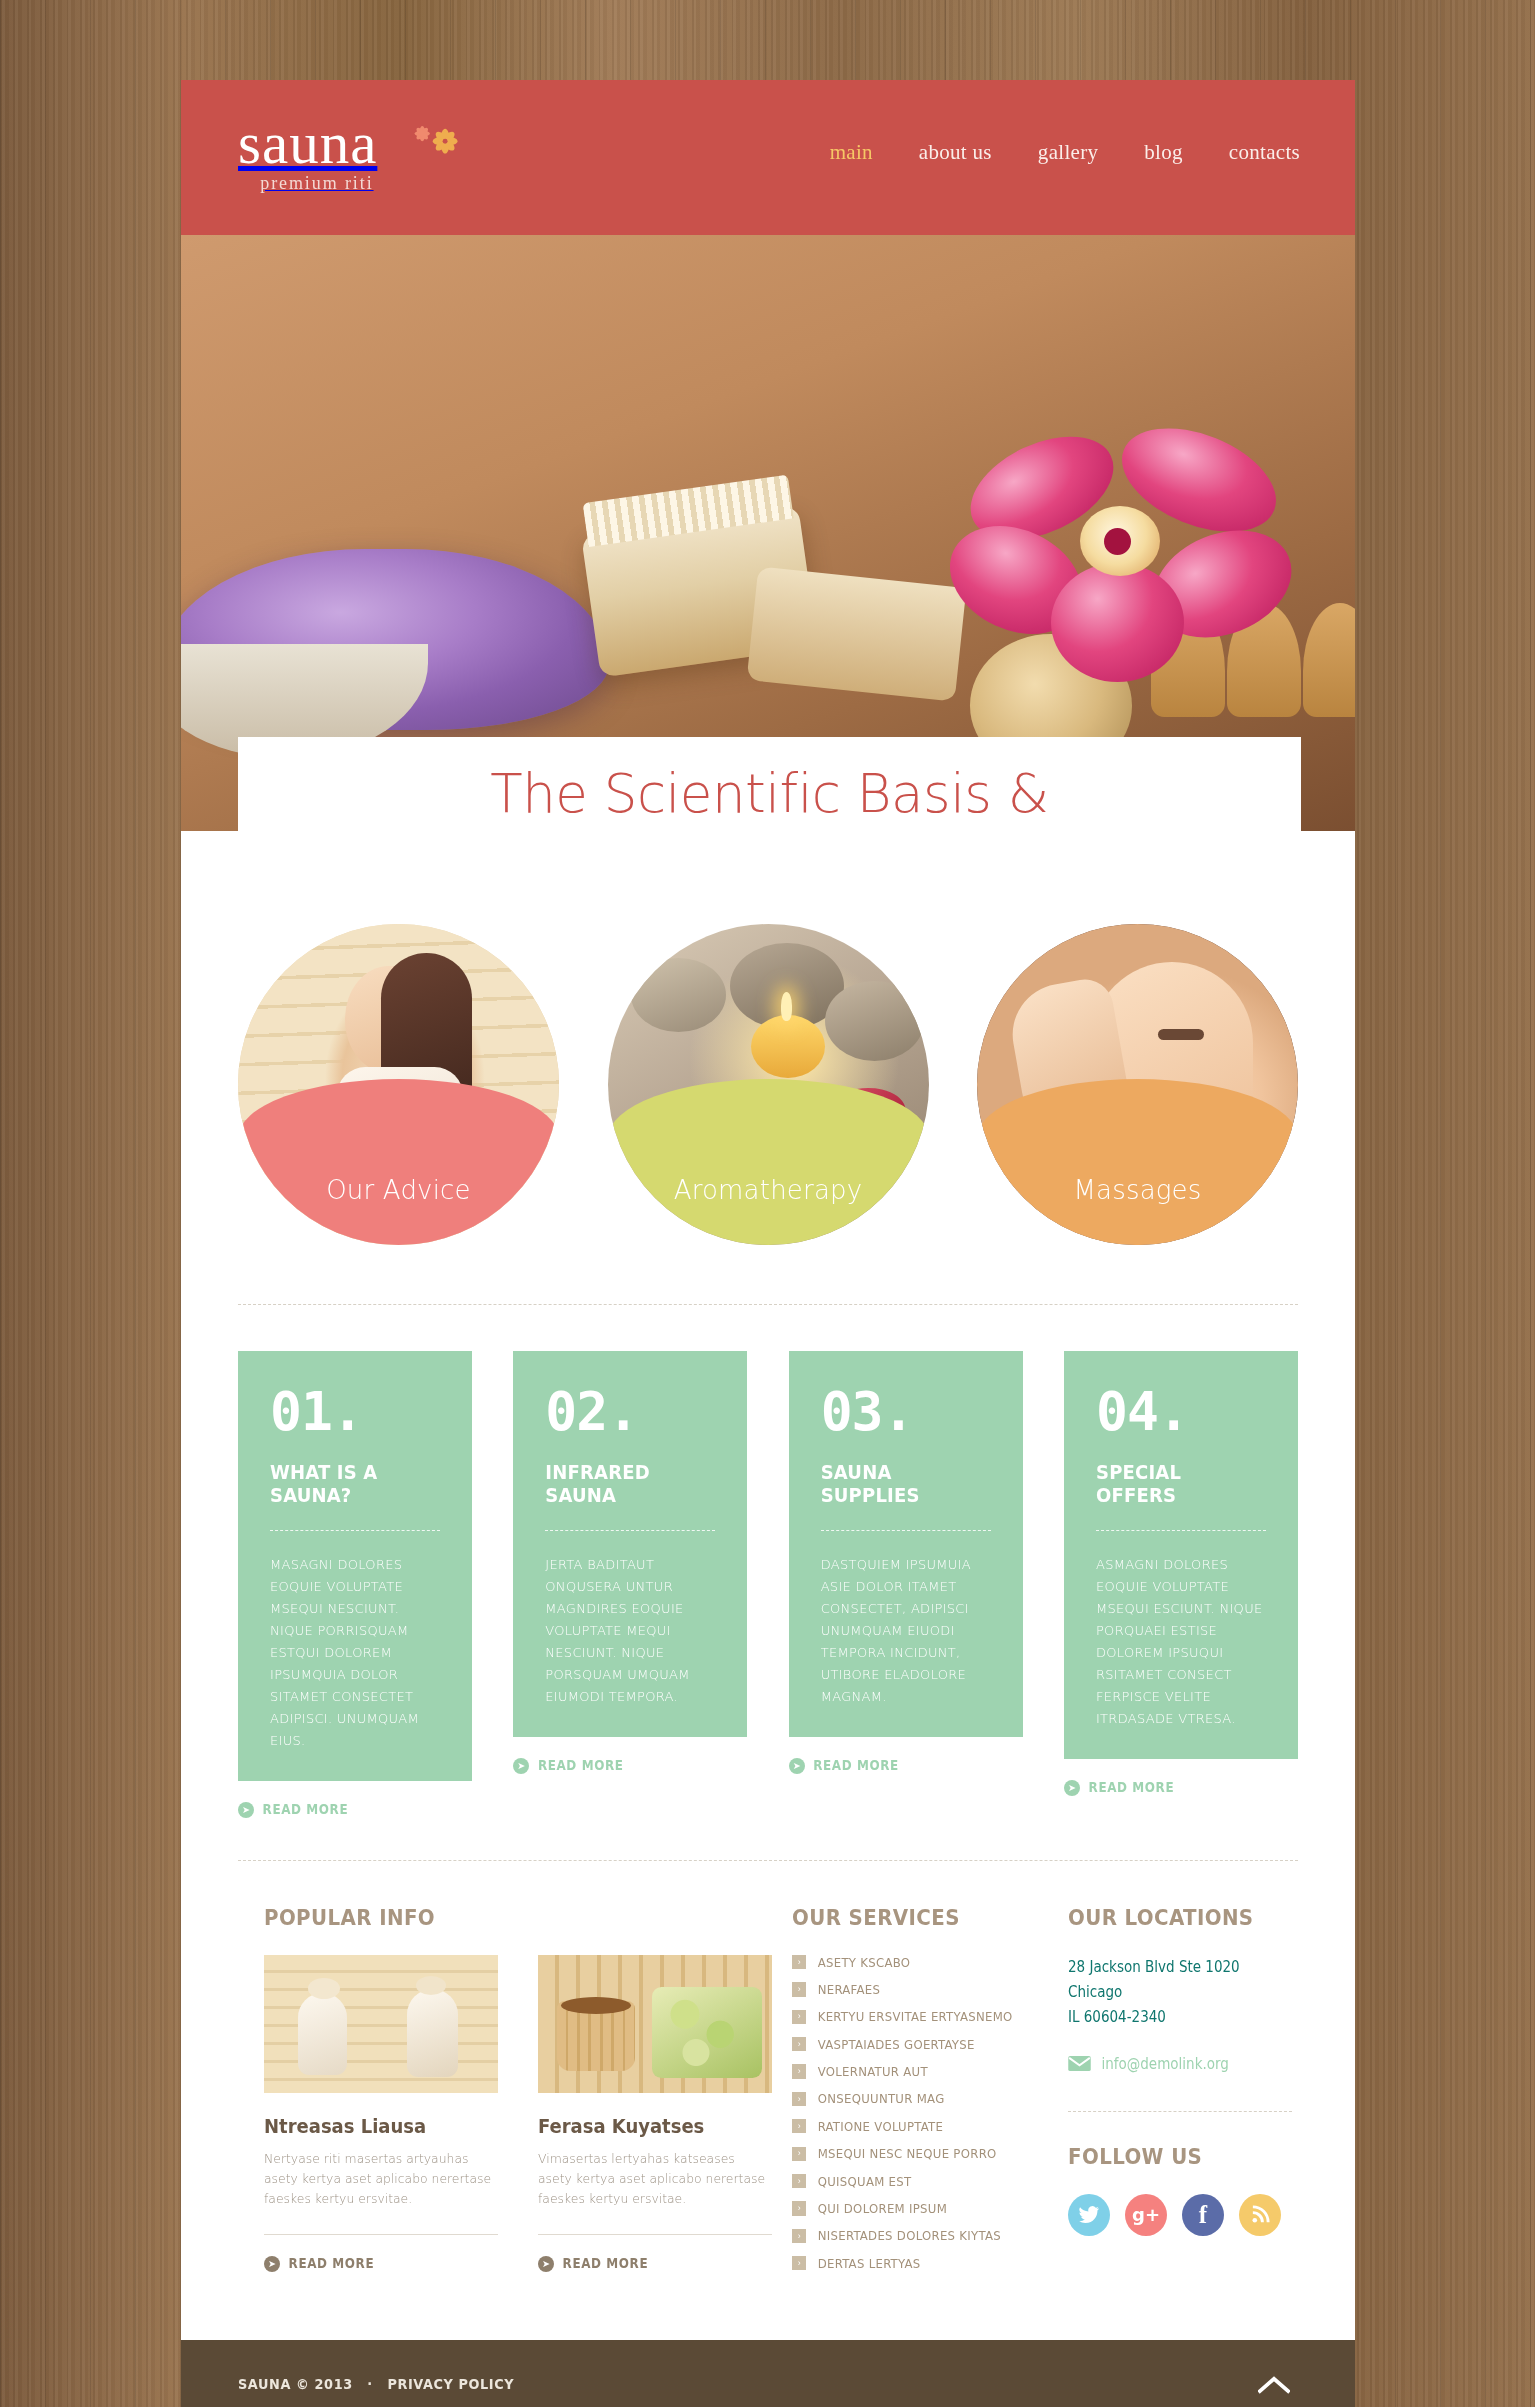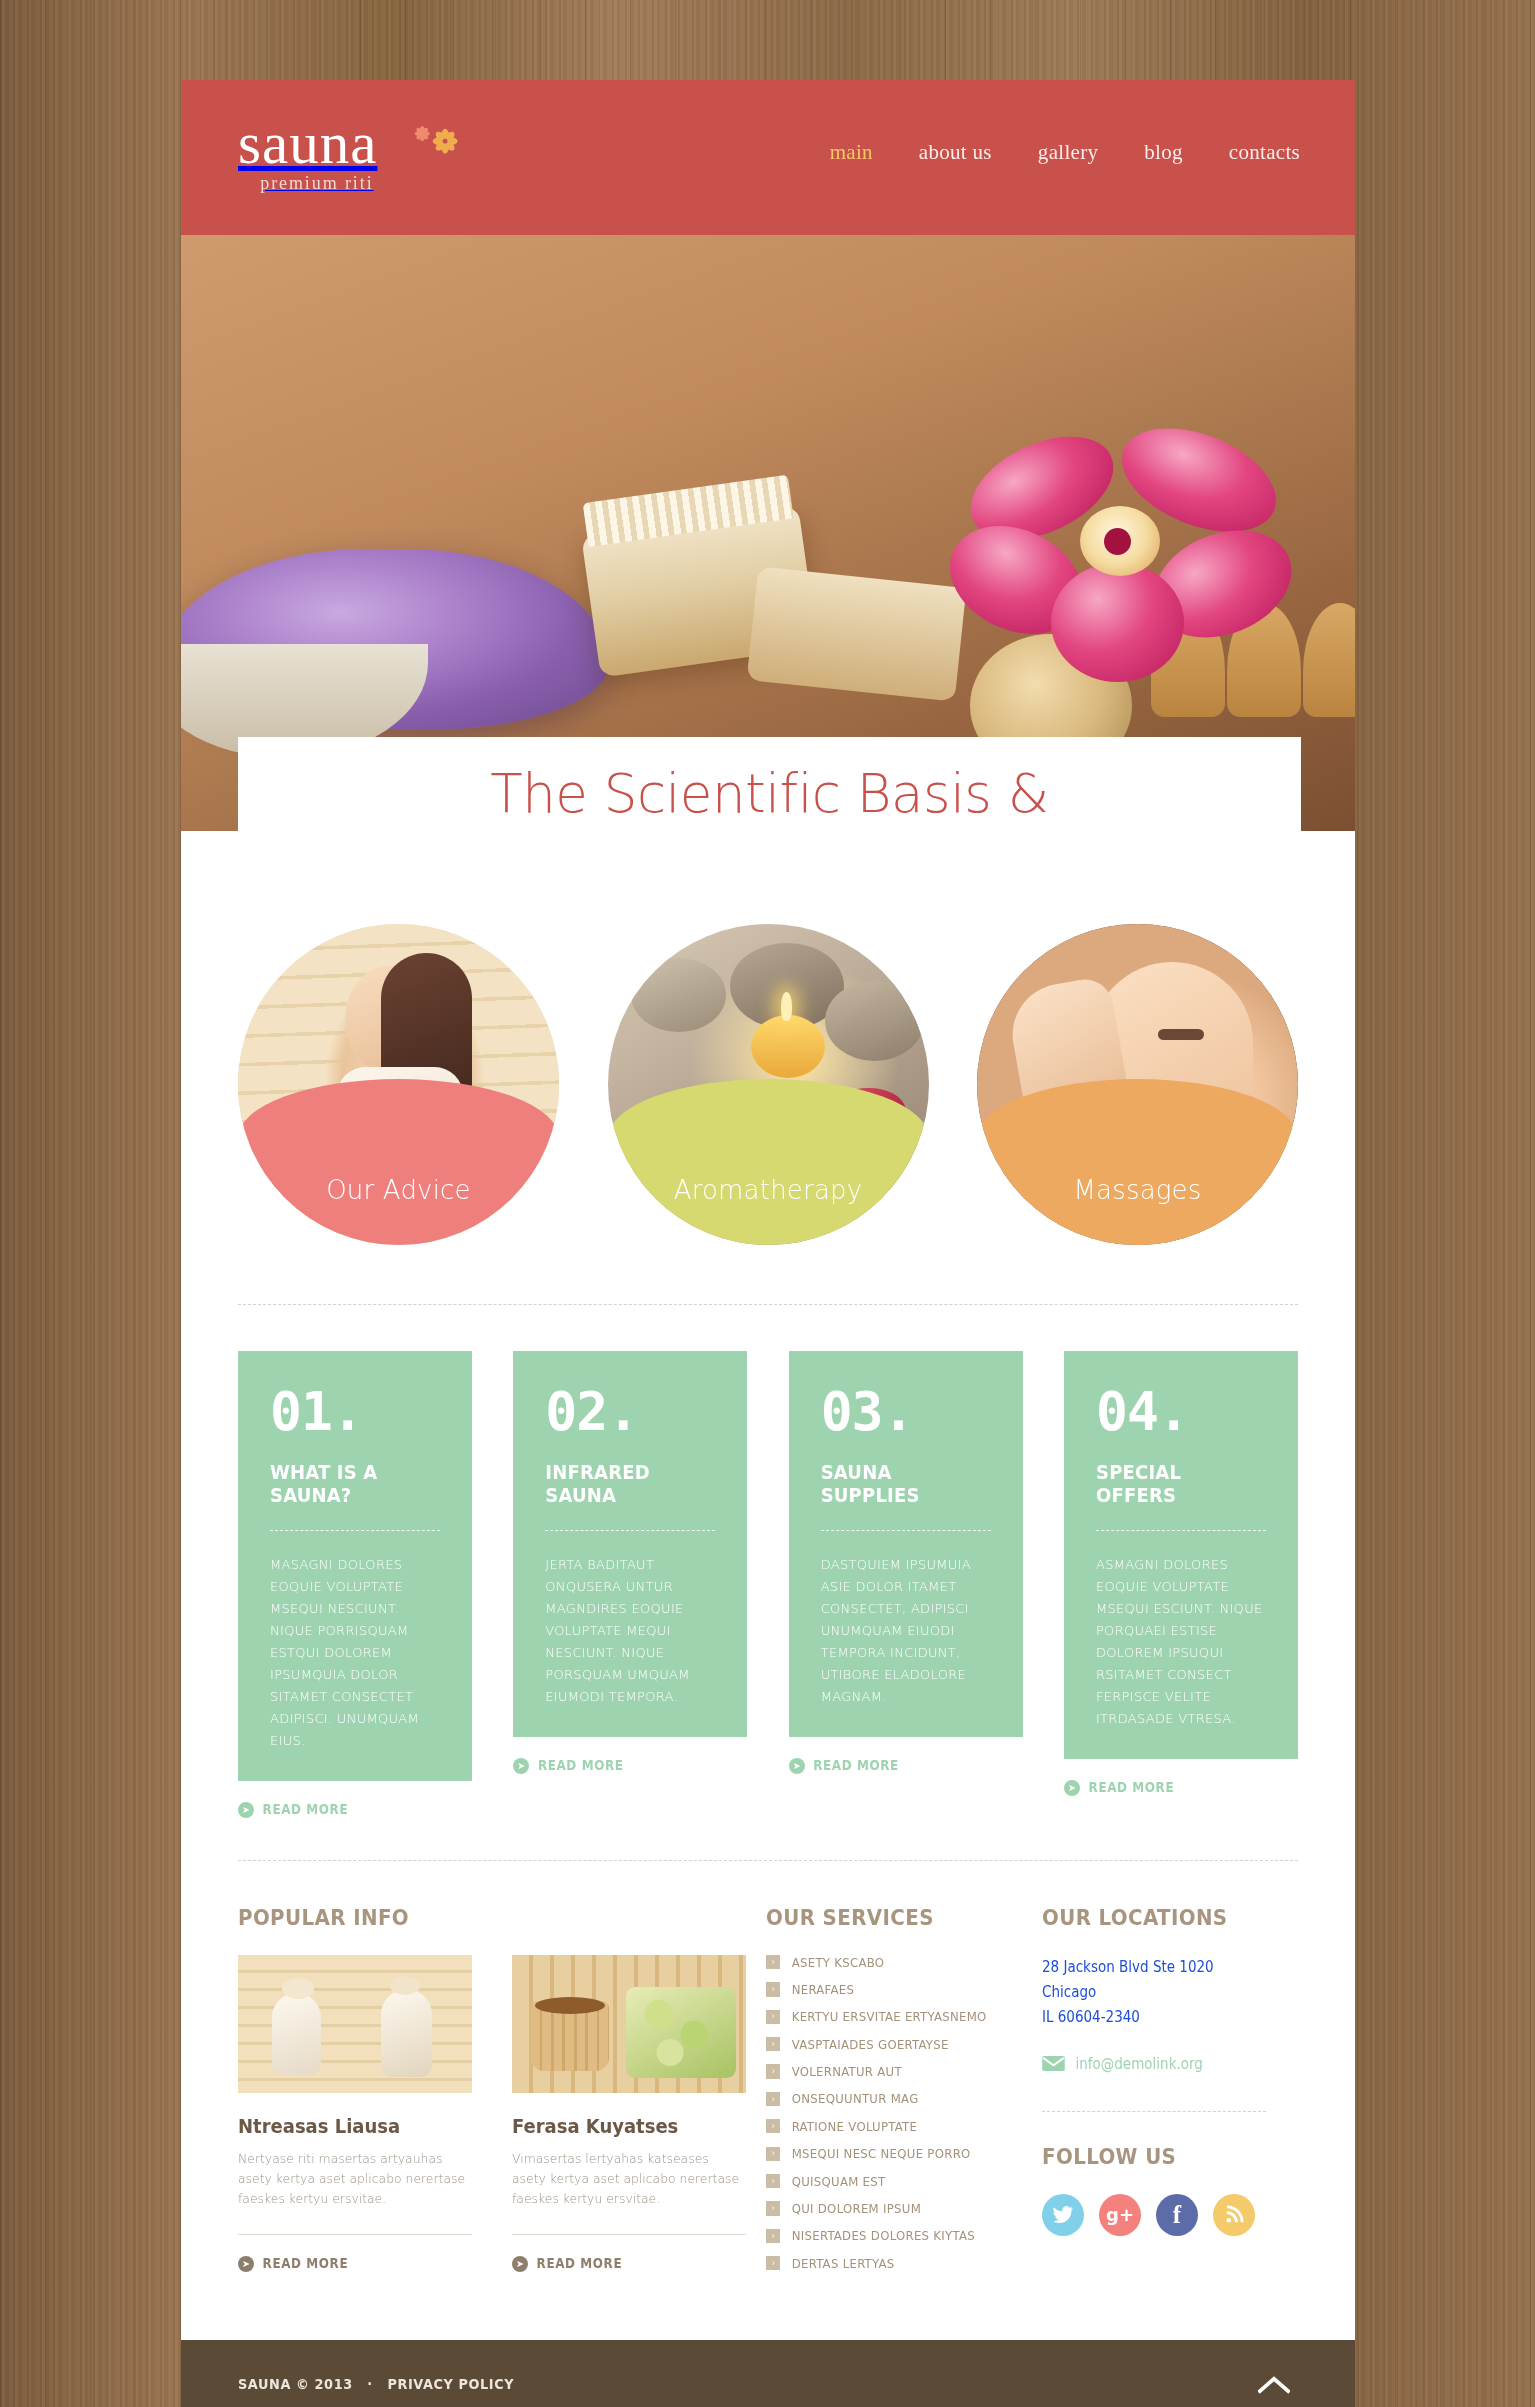--- a/index.html
+++ b/index.html
@@ -170,21 +170,21 @@
     font-size:9.5px; color:#ffffff; line-height:1;
   }
   .rm-text {
     font-family:"DejaVu Sans Condensed","DejaVu Sans", sans-serif; font-weight:bold;
     font-size:13.3px; color:#9ed3b0; letter-spacing:0.6px;
   }
 
   .bottom-divider { border-top:1px dashed #d7d1c6; margin-top:42px; }
 
   
-  .bottom { display:flex; padding:44px 0 57px 0; }
+  .bottom { display:flex; padding:44px 0 57px 0;margin-left:26px; }
   .col-popular { width:528px; }
   .col-services { width:276px; }
   .col-locations { width:224px; }
 
   .sec-title {
     font-family:"DejaVu Sans Condensed","DejaVu Sans", sans-serif; font-weight:bold;
     font-size:22px; color:#a89580; letter-spacing:0.4px; text-transform:uppercase;
     margin-bottom:25px;
   }
 
@@ -215,21 +215,21 @@
     display:flex; align-items:center; justify-content:center;
     color:#ffffff; font-size:8.6px; line-height:1;
   }
   .svc-label {
     font-family:"DejaVu Sans Condensed","DejaVu Sans", sans-serif; font-weight:normal;
     font-size:13px; color:#a3917a; letter-spacing:0.3px; text-transform:uppercase;
   }
 
   .addr {
     font-family:"DejaVu Sans Condensed","DejaVu Sans", sans-serif;
-    font-size:15px; color:#1d4ed8; line-height:25px;
+    font-size:15px; color:#0f766e; line-height:25px;
   }
   .email-row { display:flex; align-items:center; gap:10.5px; margin-top:25px; text-decoration:none; }
   .email-txt {
     font-family:"DejaVu Sans Condensed","DejaVu Sans", sans-serif;
     font-size:15px; color:#9ed3b0;
   }
   .loc-rule { border-top:1px dashed #d7d1c6; margin:38px 0 32px 0; }
   .socials { display:flex; gap:15px; margin-top:25px; }
   .soc {
     width:42px; height:42px; border-radius:50%;

